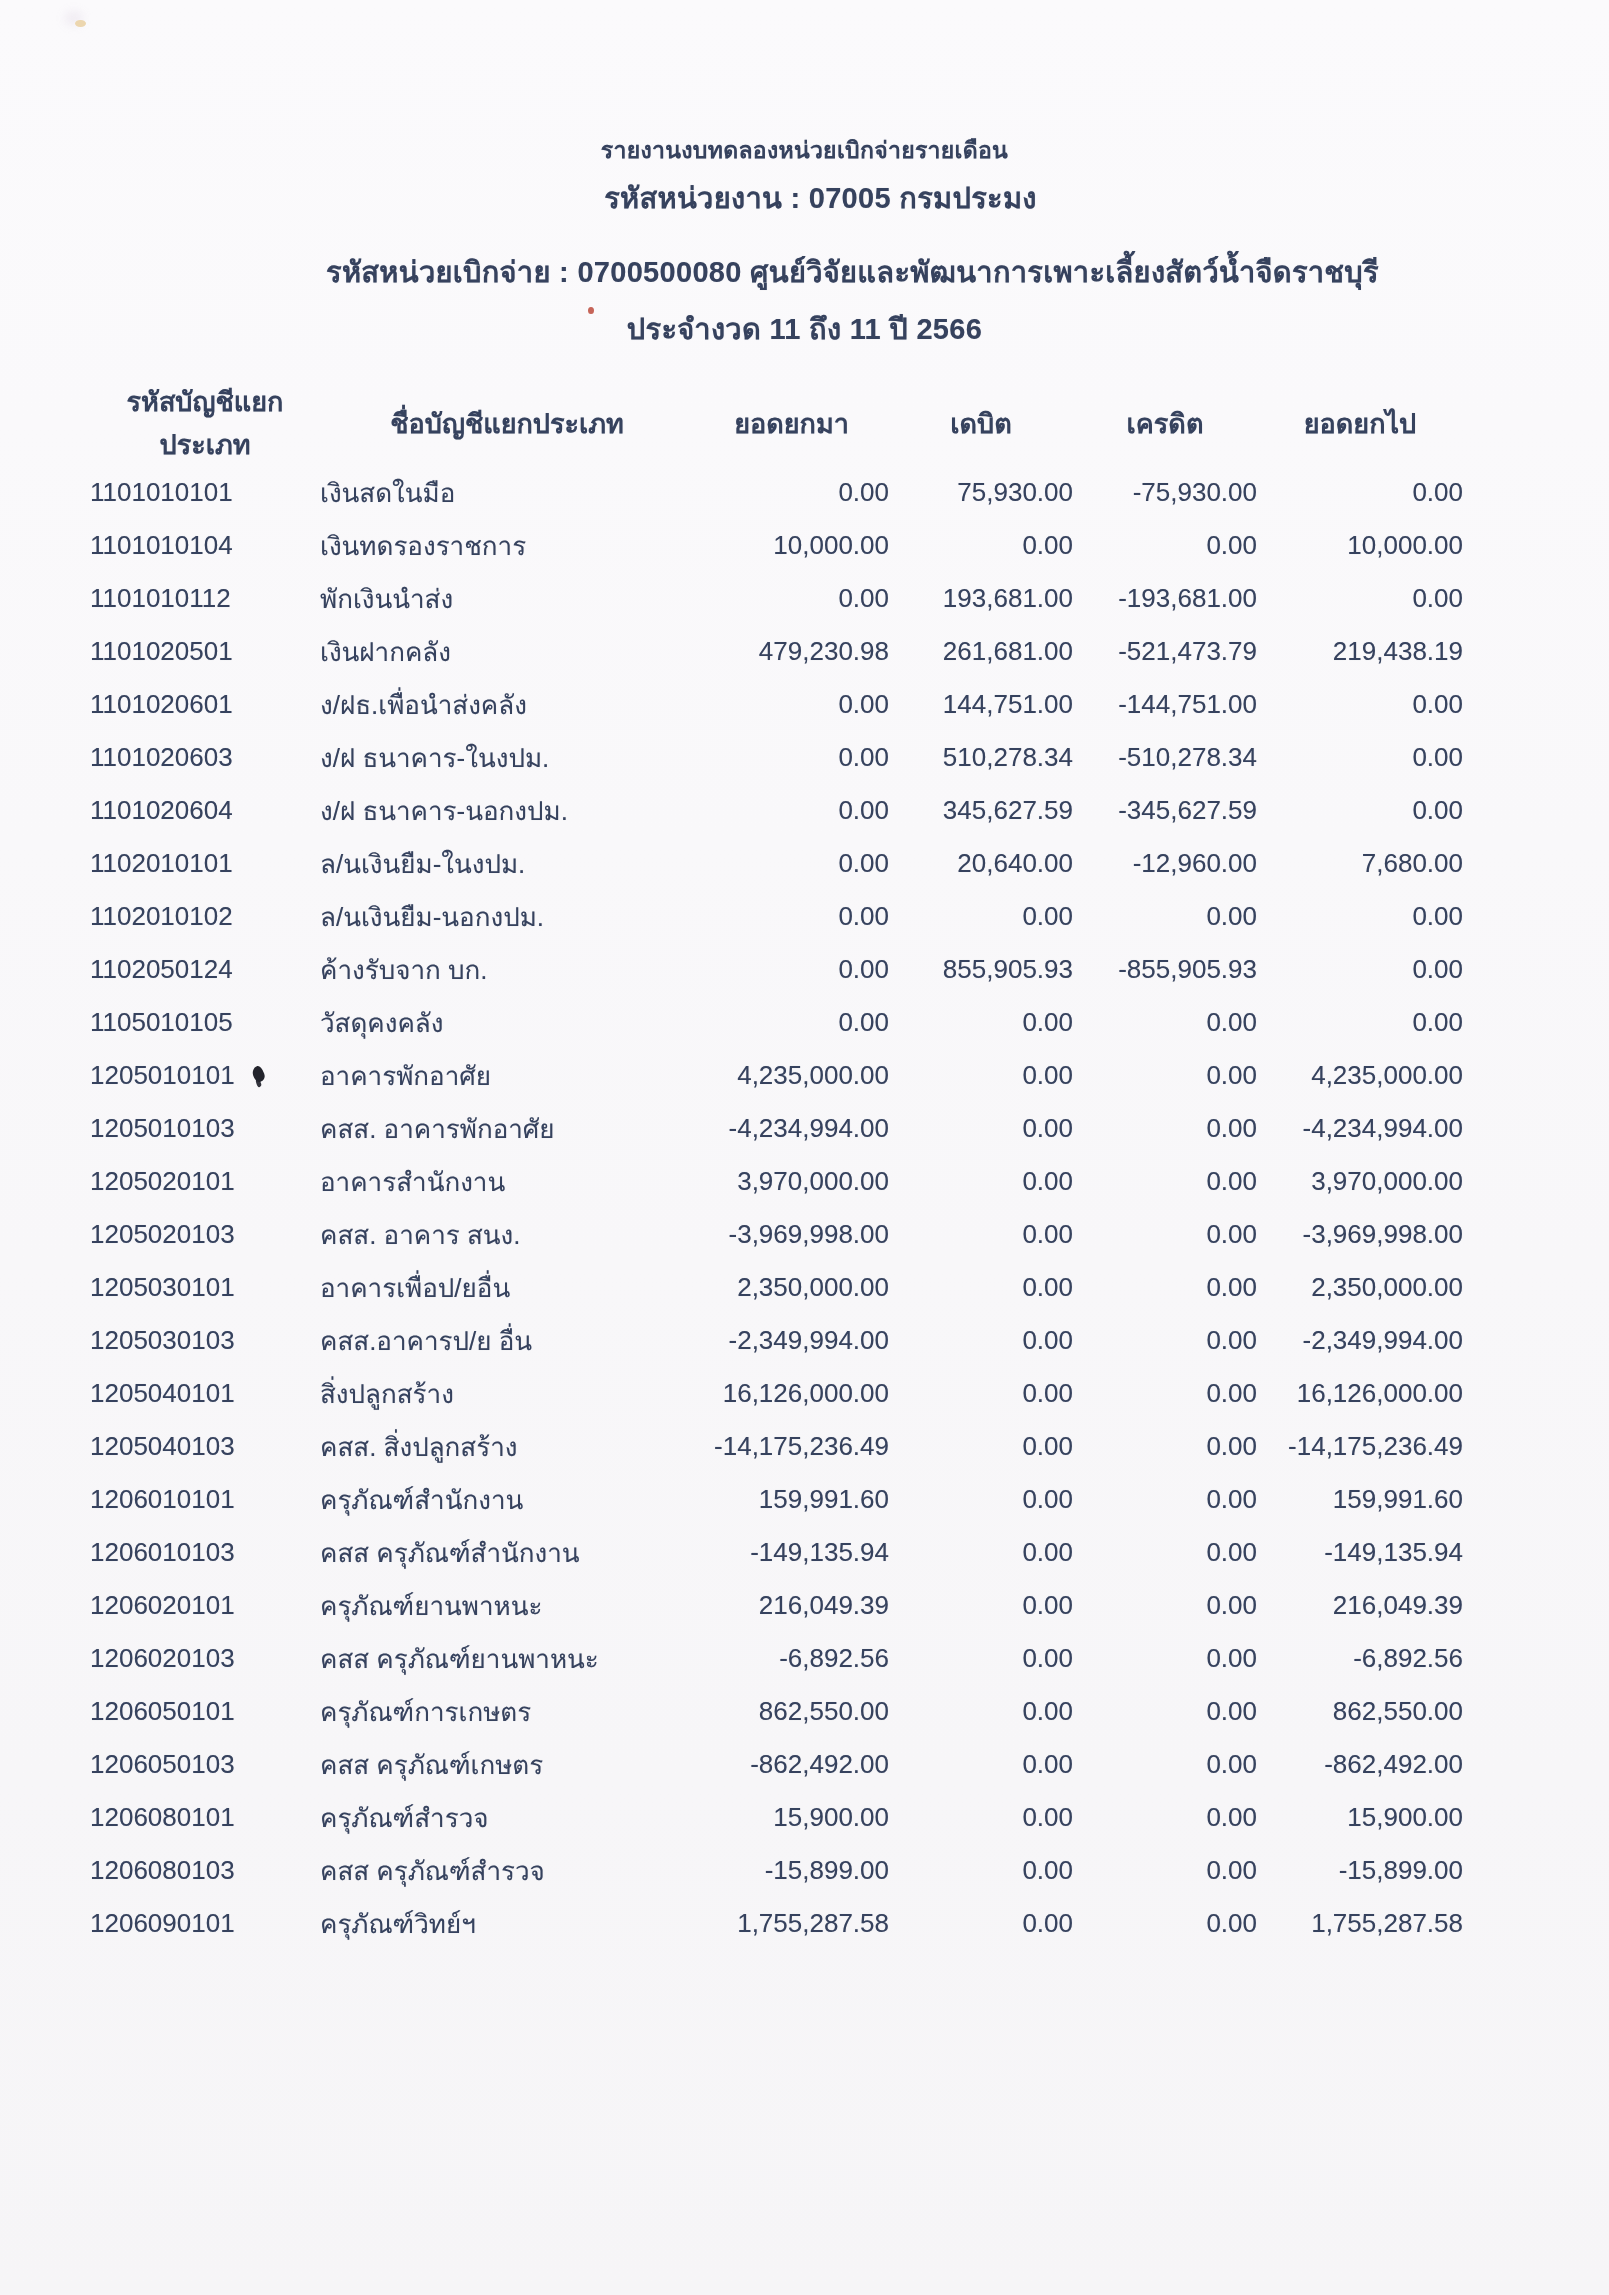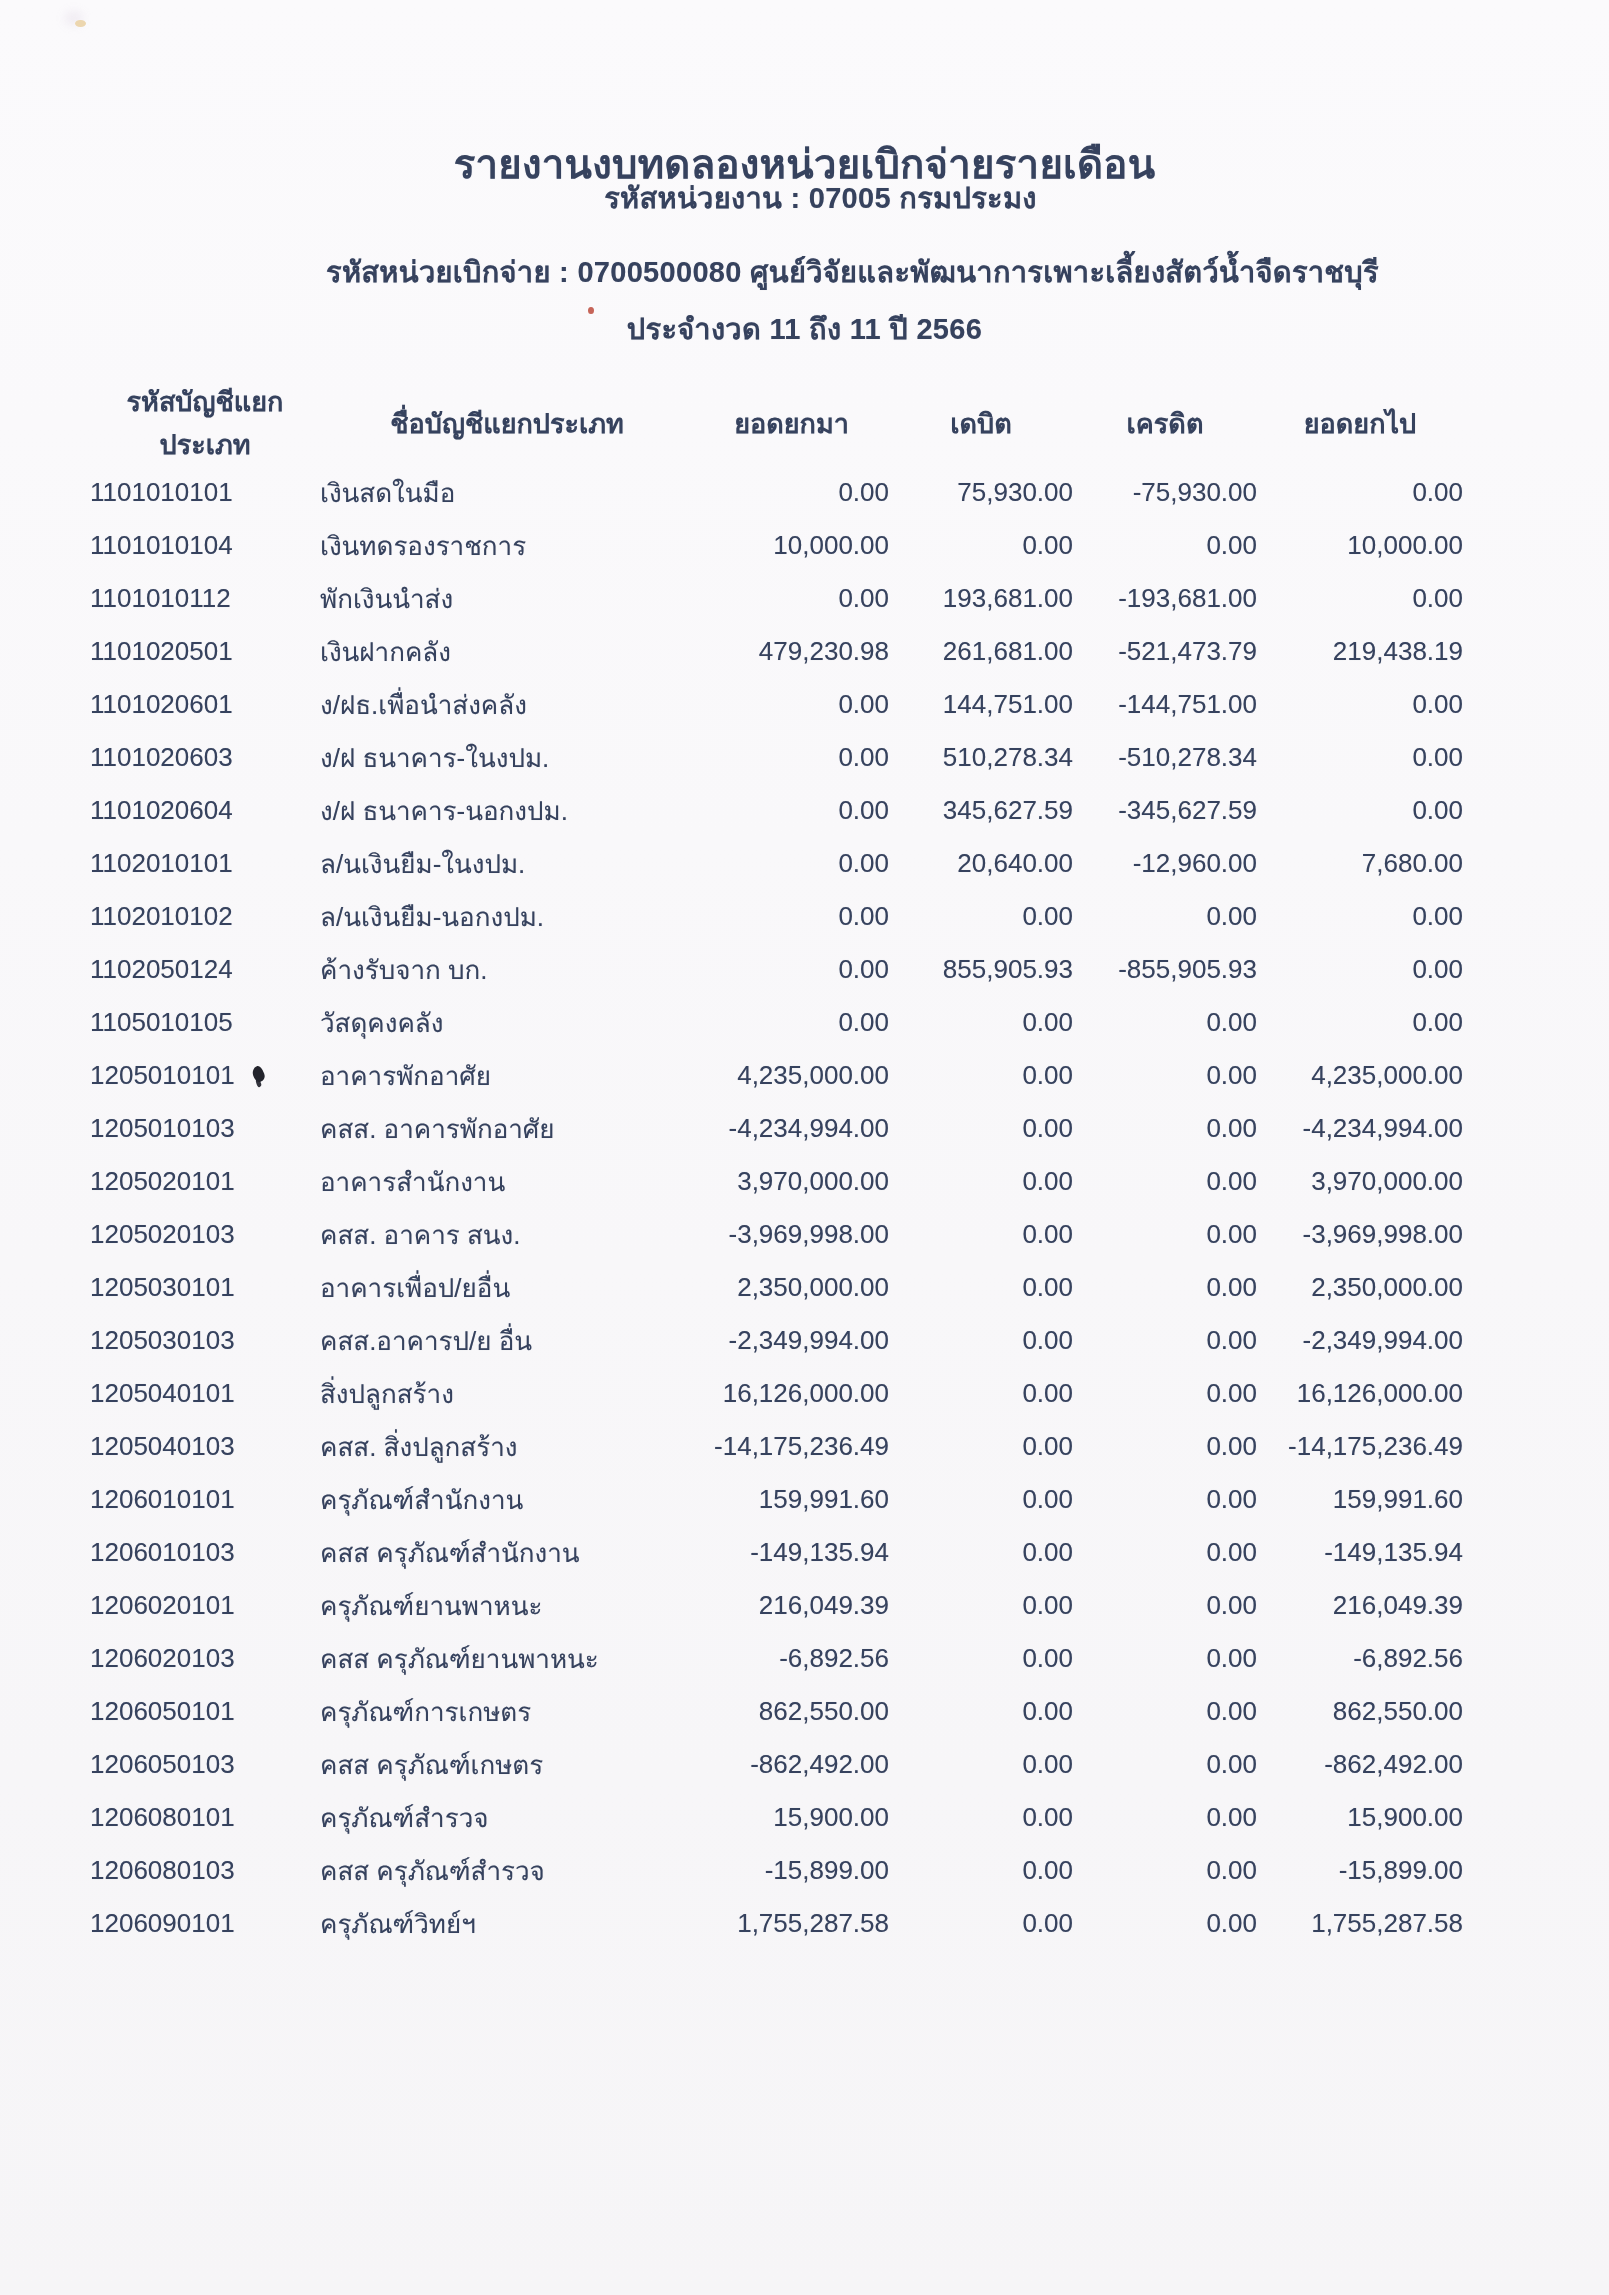--- a/index.html
+++ b/index.html
@@ -19,21 +19,21 @@
   .hline {
     position: absolute;
     left: 0;
     width: 100%;
     text-align: center;
     font-weight: bold;
     font-size: 29px;
     letter-spacing: 0.3px;
     text-shadow: 0 0 0.7px rgba(54,66,94,0.35);
   }
-  .h1 { top: 132px; font-size: 40px; }
+  .h1 { top: 132px; font-size: 23px; }
   .h2 { top: 175px; padding-left: 16px; }
   .h3 { top: 249px; padding-left: 48px; }
   .h4 { top: 306px; }
 
   table.tb {
     position: absolute;
     left: 90px;
     top: 380px;
     width: 1373px;
     border-collapse: collapse;

